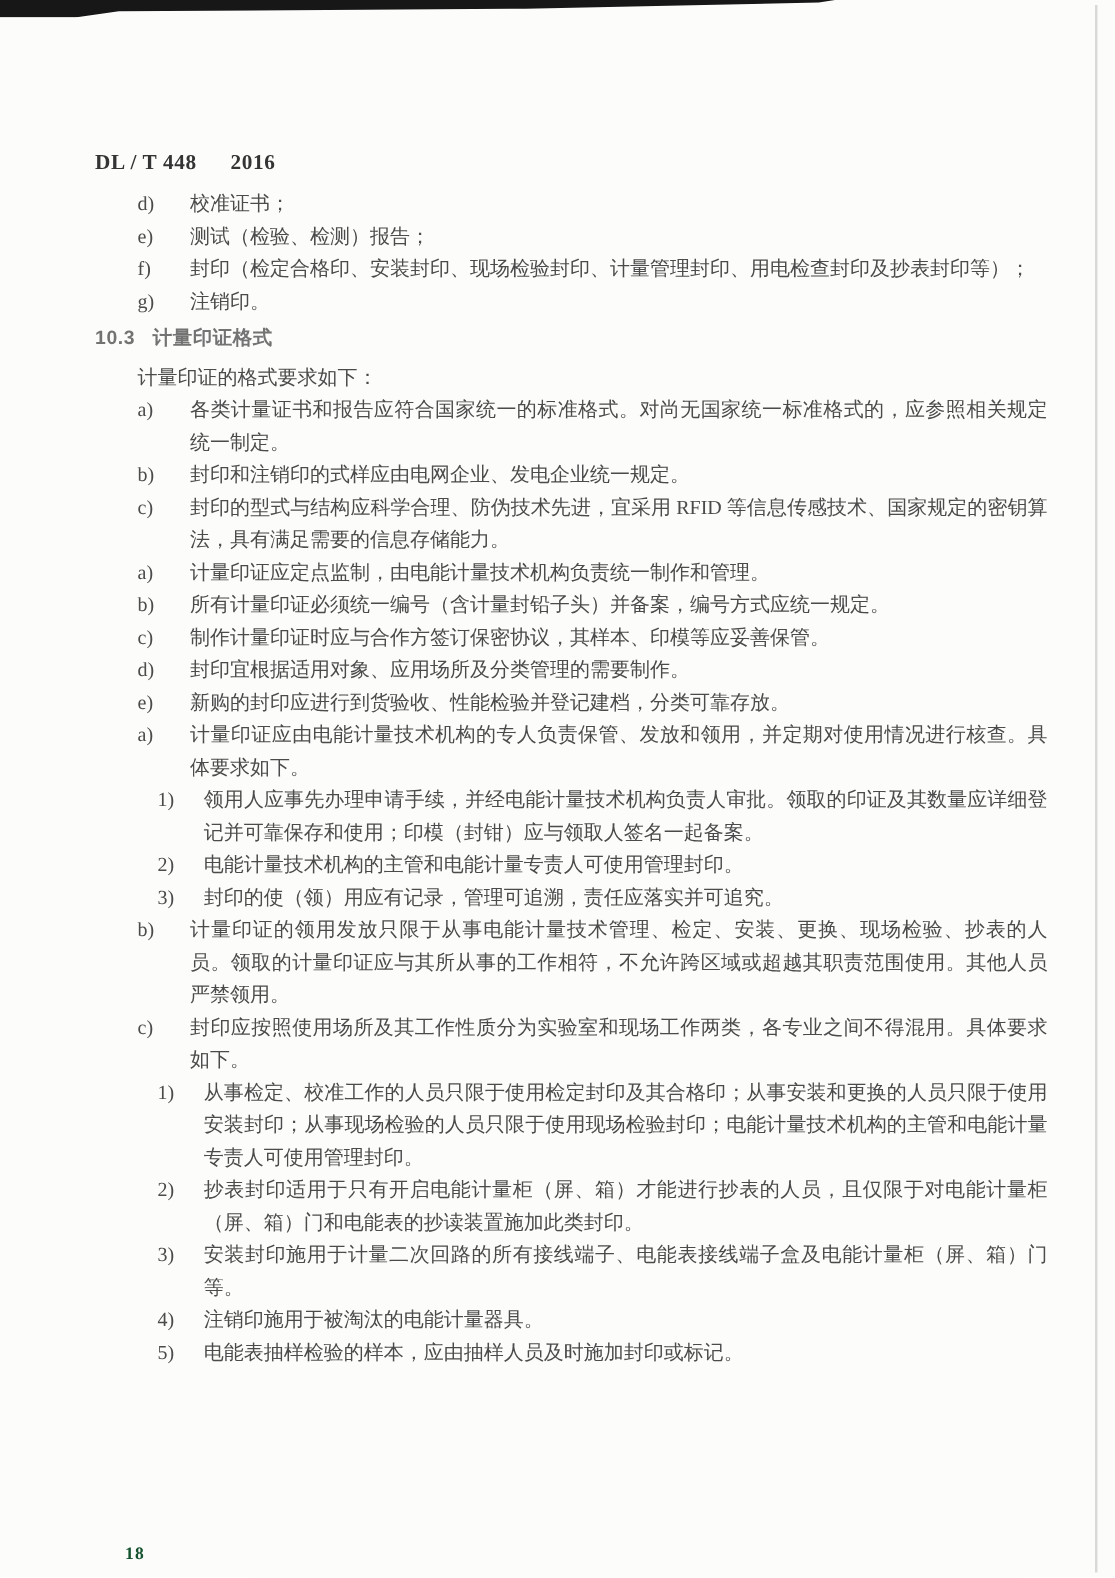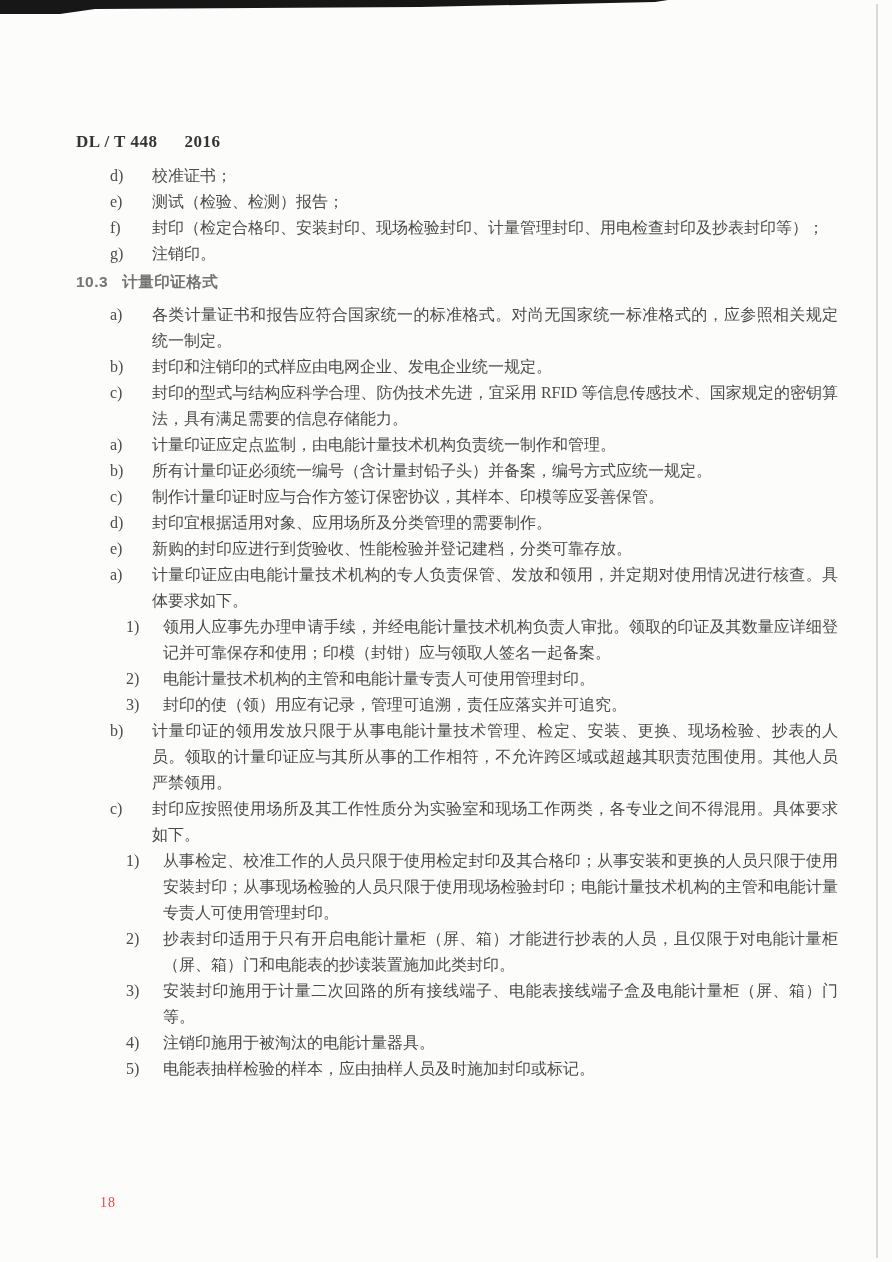--- a/index.html
+++ b/index.html
@@ -19,21 +19,21 @@
     background:#171717;
     clip-path:polygon(0 0,668px 0,655px 2px,420px 7px,95px 9px,60px 14px,0 14px);
   }
   .scan-edge-right{
     position:absolute;top:4px;left:876px;
     width:2px;height:1254px;
     background:#d9d9d9;
   }
   .content{
     position:absolute;
-    left:76px;top:132px;
+    left:76px;top:120px;
     width:762px;
   }
   .doc-header{
     font-weight:bold;font-size:17px;color:#343434;
     letter-spacing:.5px;
     margin-bottom:11px;
     white-space:nowrap;
   }
   .doc-header .year{margin-left:27px;}
   .li{
@@ -51,22 +51,22 @@
     font-family:"Liberation Sans", sans-serif;
     font-weight:bold;font-size:15.5px;color:#737373;
     letter-spacing:.5px;
   }
   .sec-heading .num{margin-right:14px;}
   .intro{
     margin-left:34px;
     font-size:16px;line-height:26px;
   }
   .page-num{
-    position:absolute;left:100px;top:1195px;
-    font-weight:normal;font-size:14px;color:#ef4444;
+    position:absolute;left:100px;top:1236px;
+    font-weight:bold;font-size:14px;color:#14532d;
     letter-spacing:1px;
   }
 </style>
 </head>
 <body>
 
 <div class="page">
   <div class="scan-wedge"></div>
   <div class="scan-edge-right"></div>
 
@@ -92,20 +92,21 @@
       <div class="li">
         <span class="lbl">g)</span>
         <span class="txt">注销印。</span>
       </div>
     </div>
 
     <div class="section">
       <div class="sec-heading">
         <span class="num">10.3</span><span class="ttl">计量印证格式</span>
       </div>
+      <div class="intro">计量印证的格式要求如下：</div>
       <div class="lvl1">
         <div class="li">
           <span class="lbl">a)</span>
           <span class="txt">各类计量证书和报告应符合国家统一的标准格式。对尚无国家统一标准格式的，应参照相关规定统一制定。</span>
         </div>
         <div class="li">
           <span class="lbl">b)</span>
           <span class="txt">封印和注销印的式样应由电网企业、发电企业统一规定。</span>
         </div>
         <div class="li">

